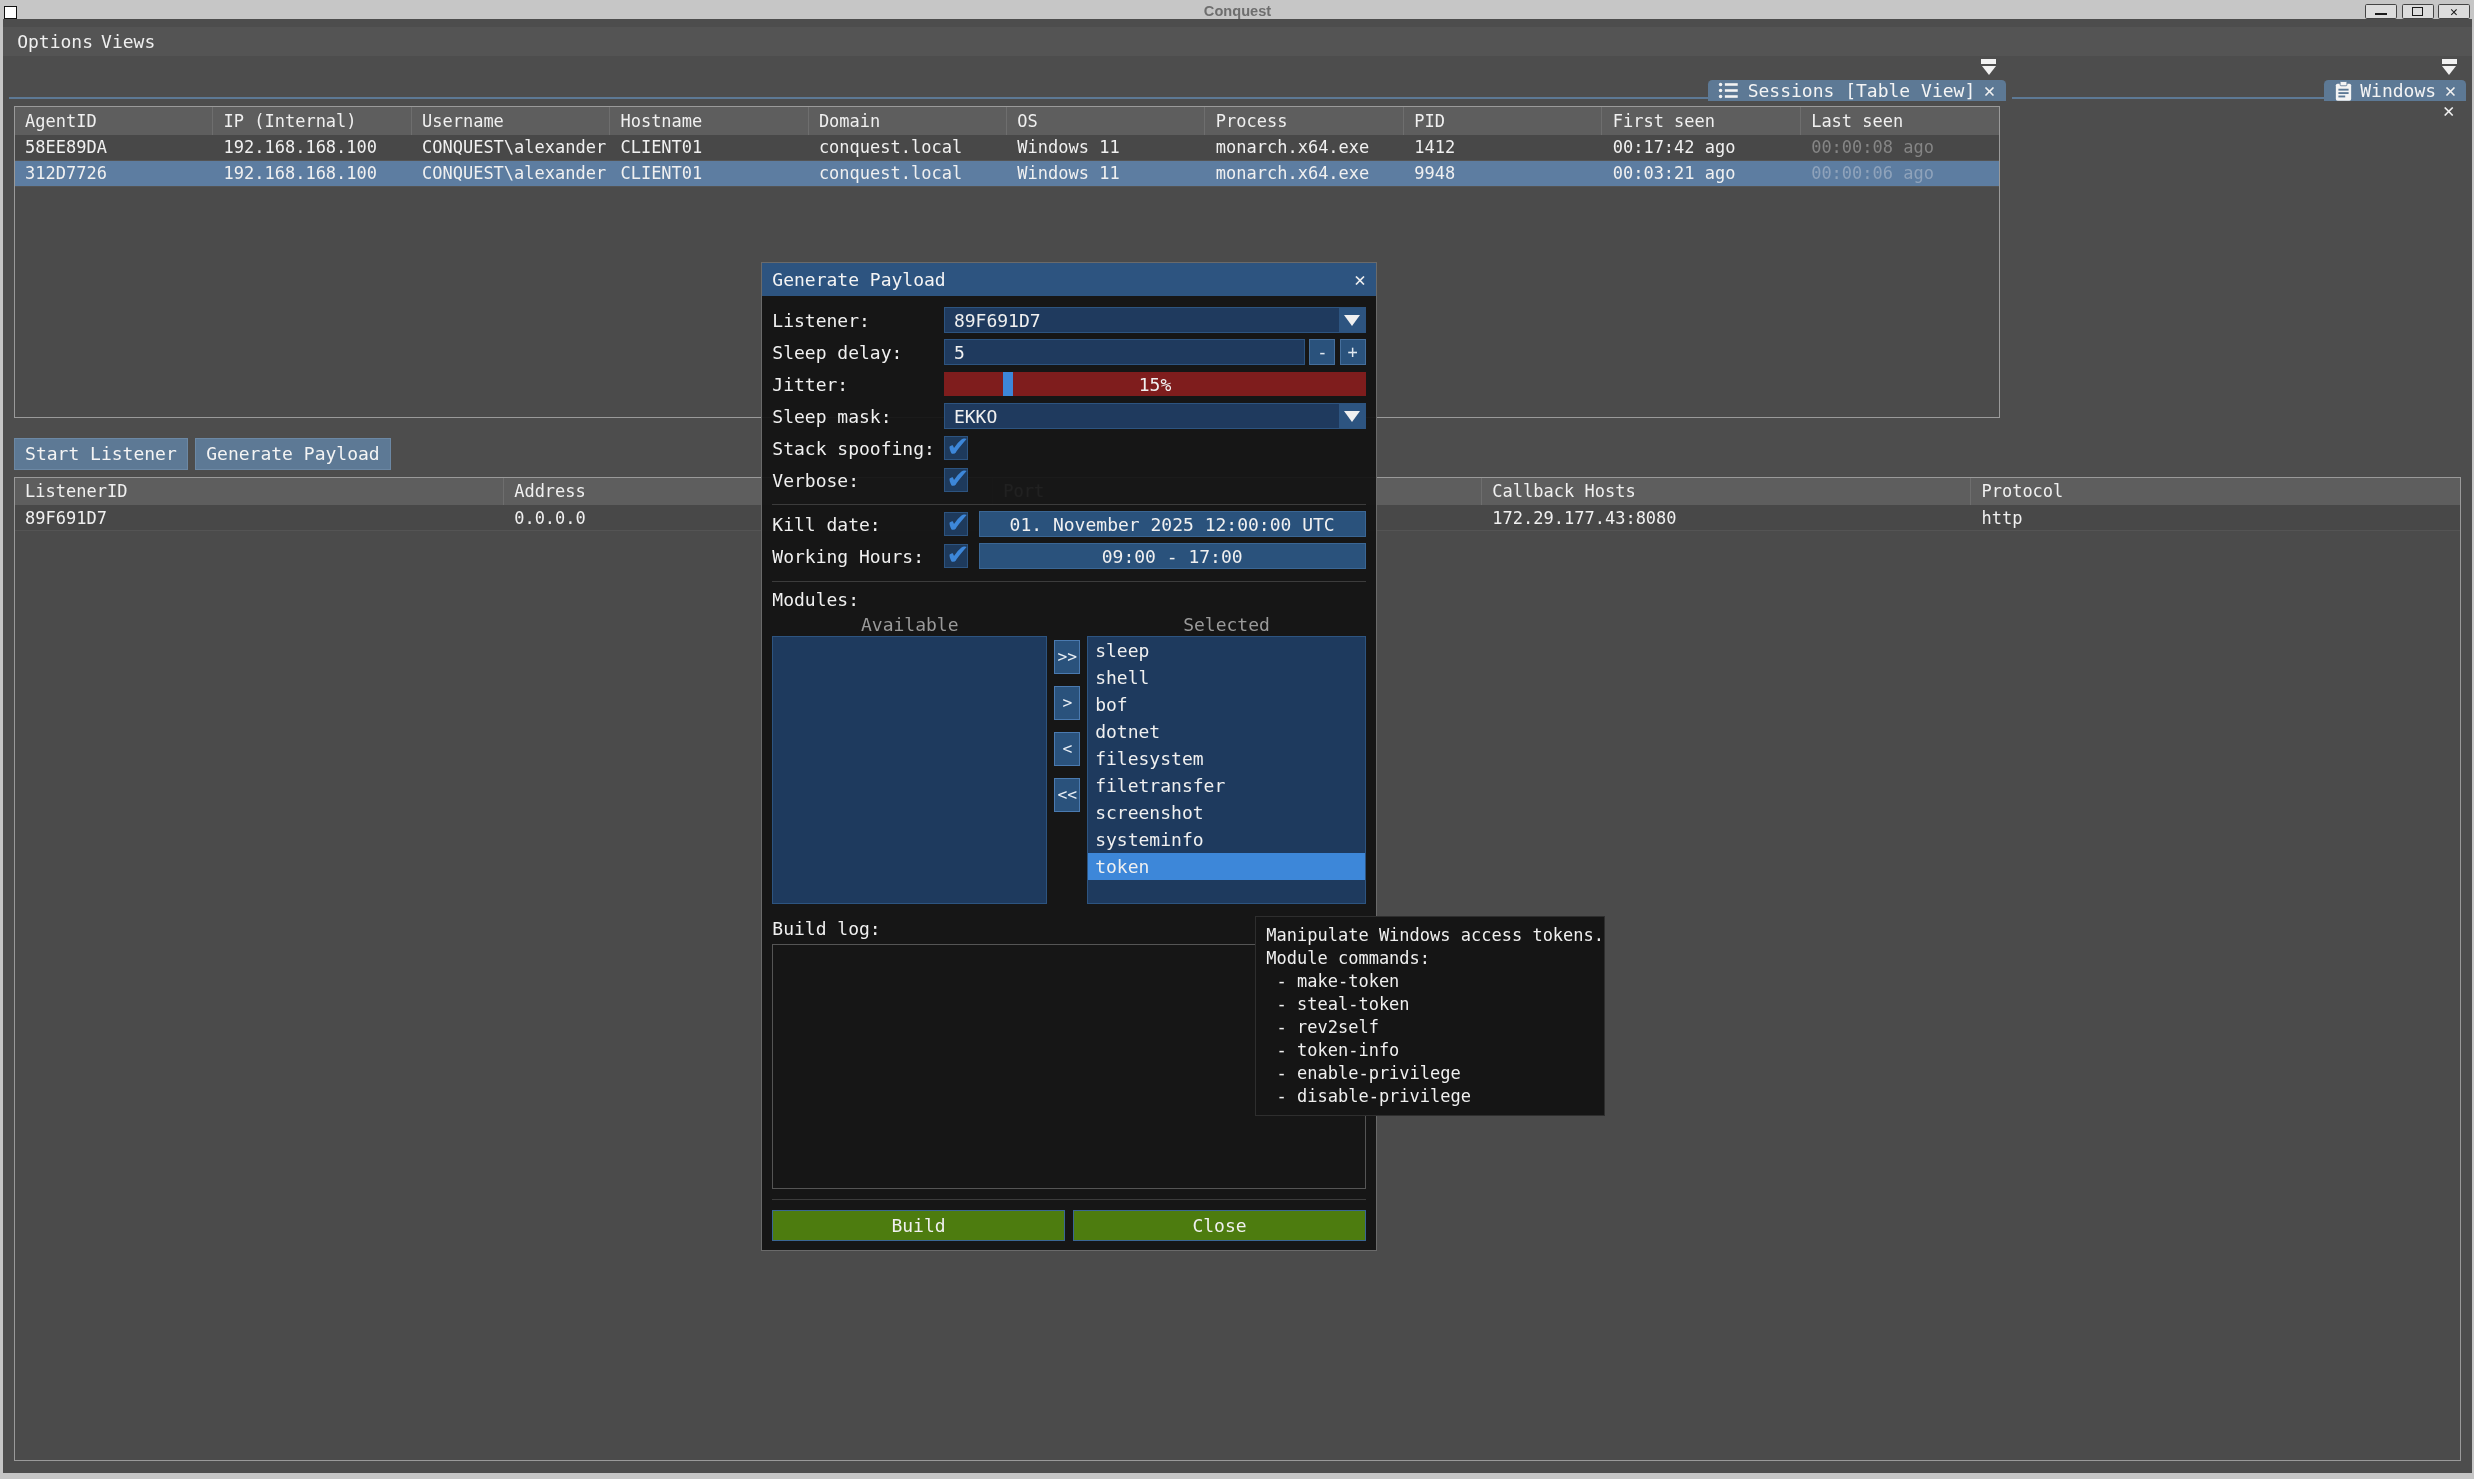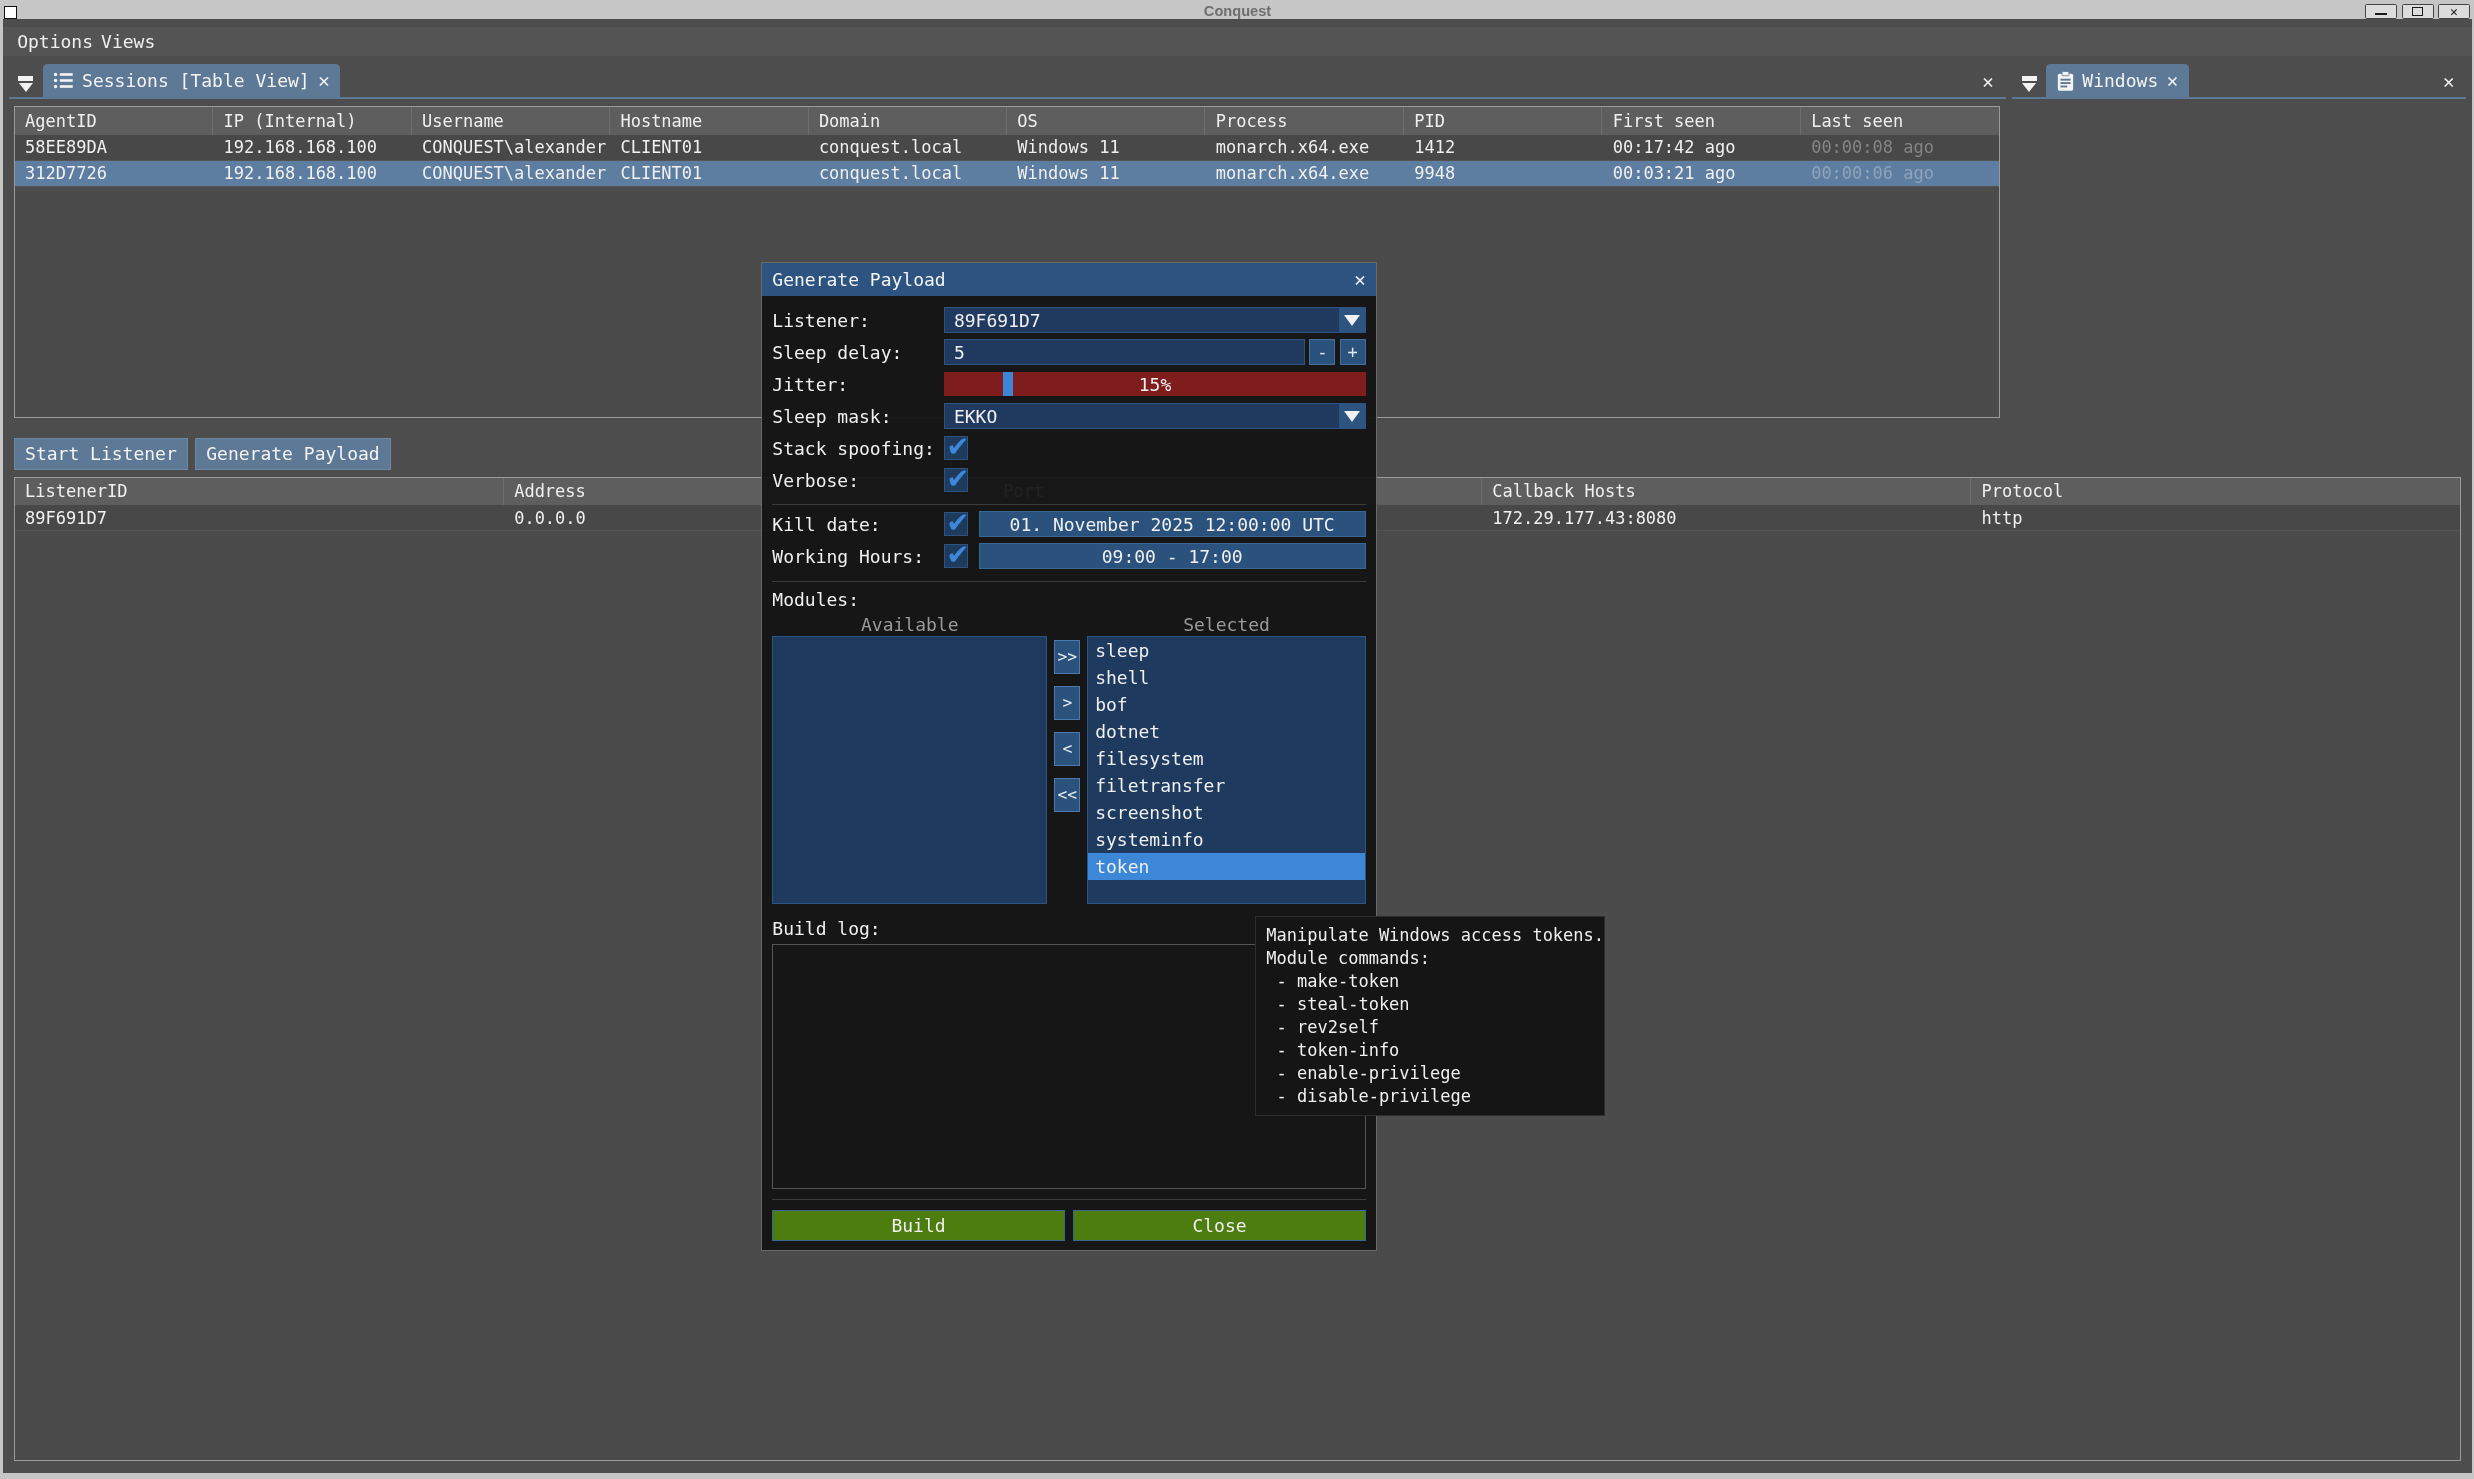--- a/index.html
+++ b/index.html
@@ -27,21 +27,21 @@
 
   .main { flex:1; padding:3.4px 5.2px 5.2px 5.2px; display:flex; flex-direction:column; position:relative; }
   .top-row { height:365px; display:flex; gap:6.9px; }
   .splitter { height:8.6px; }
   .dock { display:flex; flex-direction:column; min-width:0; }
   .dock-sessions { width:1997px; flex:none; }
   .dock-eventlog { flex:1; }
   .dock-listeners { flex:1; }
 
   
-  .dock-header { height:40px; display:flex; align-items:flex-end; border-bottom:2.6px solid #5d7995; }
+  .dock-header { height:40px; display:flex; align-items:flex-end; border-bottom:2.6px solid #5d7995;flex-direction:column; }
   .dock-menu { width:34px; display:flex; flex-direction:column; align-items:center; padding-bottom:5.2px; cursor:pointer; }
   .dock-menu .bar { width:14.6px; height:4.3px; background:#f2f2f2; margin-bottom:2.6px; }
   .dock-menu .tri { width:0; height:0; border-left:7.7px solid transparent; border-right:7.7px solid transparent; border-top:9.5px solid #f2f2f2; }
   .tab { background:#5d7995; height:33px; border-radius:4.3px 4.3px 0 0; display:flex; align-items:center;
          padding:0 10.3px; gap:8.6px; color:#f4f4f4; font-size:18px; }
   .tab .ticon { display:flex; }
   .x-icon { color:#f0f0f0; font-size:19px; line-height:1; font-weight:400; }
   .x-icon::after { content:"✕"; }
   .dock-close { margin-left:auto; padding:0 12px 6.9px 0; }
 

